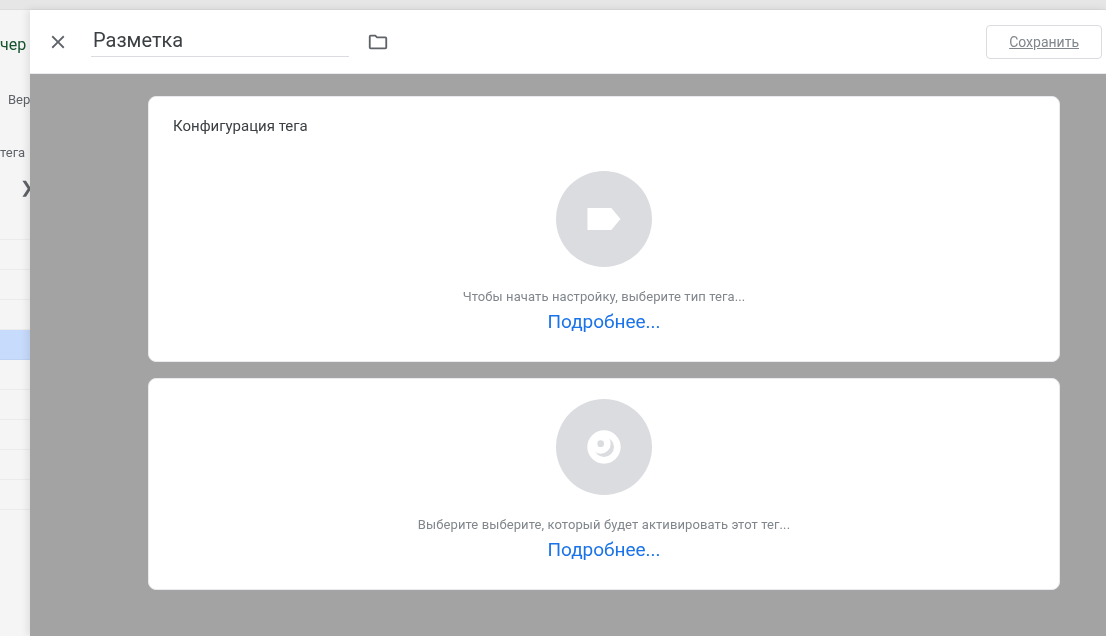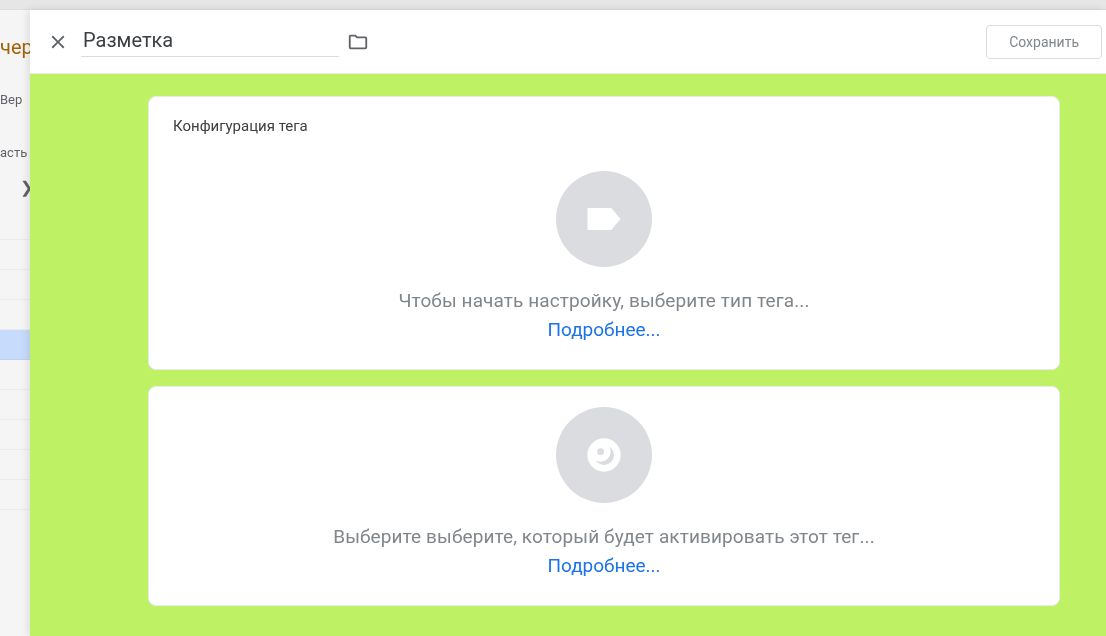--- a/index.html
+++ b/index.html
@@ -6,43 +6,43 @@
 body {
   font-family: 'Google Sans', Roboto, Arial, sans-serif;
   background: #f1f3f4;
   width: 1106px;
   height: 636px;
   overflow: hidden;
   position: relative;
 }
 .bg-layer { position: absolute; inset: 0; background: #f5f5f5; }
 .bg-top-strip { position: absolute; top:0; left:0; right:0; height:10px; background:#e6e6e6; border-bottom:1px solid #ddd; }
-.bg-text-1 { position:absolute; left:0; top:35px; font-size:20px; color:#a16207; }
-.bg-text-2 { position:absolute; left:0; top:92px; font-size:13px; color:#5f6368; }
+.bg-text-1 { position:absolute; left:0; top:35px; font-size:16px; color:#14532d; }
+.bg-text-2 { position:absolute; left:8px; top:92px; font-size:13px; color:#5f6368; }
 .bg-text-3 { position:absolute; left:0; top:145px; font-size:13px; color:#5f6368; }
 .bg-chev { position:absolute; left:20px; top:178px; font-size:16px; color:#5f6368; }
 
 .bg-rows { position:absolute; left:0; top:210px; width:30px; }
 .bg-rows div { height:30px; border-bottom:1px solid rgba(0,0,0,0.04); }
 .bg-selected { background:#c7dbfc; height:30px; }
 
 .panel {
   position: absolute;
   left: 30px; top: 10px; right: 0; bottom: 0;
   background: #fff;
   box-shadow: -2px 0 8px rgba(0,0,0,0.1);
   display: flex;
   flex-direction: column;
 }
 .panel-header {
   display:flex; align-items:center;
   height:64px;
   padding: 12px 16px;
   border-bottom:1px solid #e8eaed;
-  gap: 11px;
+  gap: 21px;
 }
 .close-btn {
   width:24px; height:24px;
   display:flex; align-items:center; justify-content:center;
   cursor:pointer; color:#5f6368;
 }
 .title-input {
   font-size: 20px;
   color: #3c4043;
   border:none;
@@ -62,57 +62,58 @@
 .save-btn {
   background:#fff;
   border:1px solid #dadce0;
   border-radius: 4px;
   padding: 8px 22px;
   color:#80868b;
   font-size:14px;
   font-family:inherit;
   cursor:pointer;
   margin-right:-12px;
+  text-decoration:underline;
 }
 .panel-body {
   flex:1;
   overflow:auto;
-  background:#bef264;
+  background:#a3a3a3;
   padding: 22px 0 0 118px;
 }
 .card {
   background:#fff;
   border:1px solid #e8eaed;
   border-radius:8px;
   width: 912px;
   margin-bottom: 16px;
   padding: 20px 24px 28px 24px;
   cursor:pointer;
 }
 .card-title { font-size:15px; color:#3c4043; margin-bottom: 36px; }
 .card-center { text-align:center; }
 .icon-circle {
   width:96px; height:96px; border-radius:50%;
   background:#dadce0;
   display:inline-flex; align-items:center; justify-content:center;
   margin-bottom: 22px;
 }
 .icon-circle svg { width:44px; height:44px; fill:#fff; }
-.hint { color:#80868b; font-size:19px; margin-bottom:6px; letter-spacing:0.1px; }
+.hint { color:#80868b; font-size:13px; margin-bottom:6px; letter-spacing:0.1px; }
 .learn-more { color:#1a73e8; font-size:19px; cursor:pointer; }
 .card-triggers .icon-circle svg { width:40px; height:40px; fill:none; stroke:#fff; stroke-width:4; }
 </style>
 </head>
 <body>
 
 <div class="bg-layer">
   <div class="bg-top-strip"></div>
   <div class="bg-text-1">чер</div>
   <div class="bg-text-2">Вер</div>
-  <div class="bg-text-3">асть</div>
+  <div class="bg-text-3">тега</div>
   <div class="bg-chev">❯</div>
   <div class="bg-rows">
     <div></div>
       <div></div>
       <div></div>
       <div></div>
     <div class="bg-selected"></div>
     <div></div>
       <div></div>
       <div></div>

